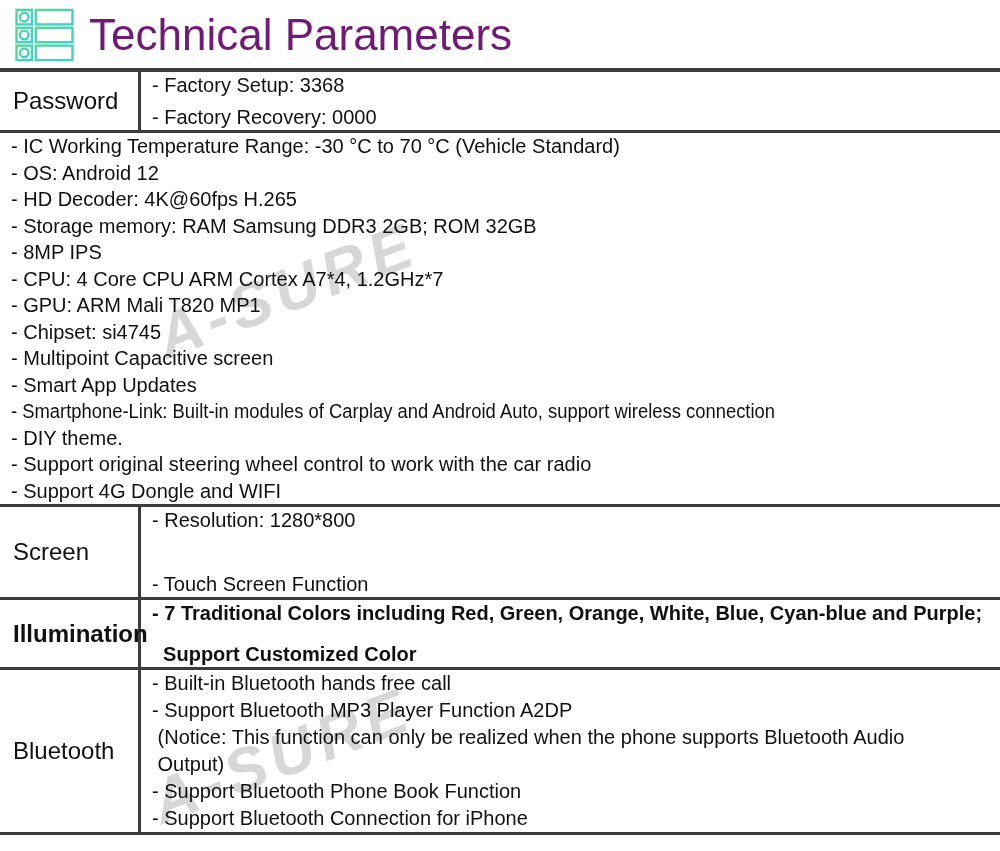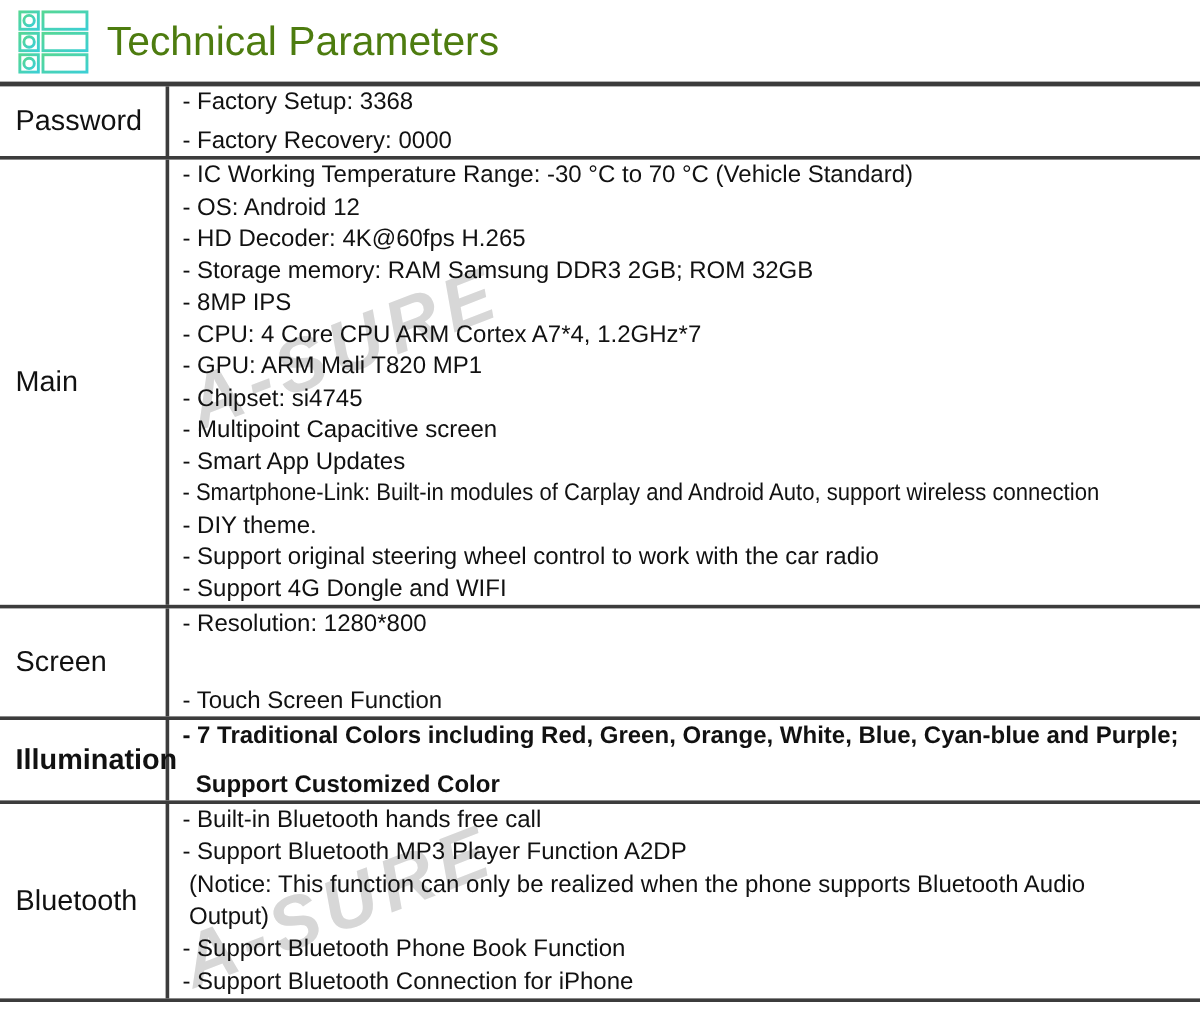--- a/index.html
+++ b/index.html
@@ -14,23 +14,23 @@
   .page { width: 1000px; height: 851px; position: relative; }
 
   
   .header {
     display: flex; align-items: center;
     padding: 8px 0 6px 14px;
     height: 68px;
   }
   .list-icon { width: 61px; height: 54px; flex: 0 0 auto; }
   .title {
-    font-size: 34px;
+    font-size: 44px;
     font-weight: normal;
-    color: #4d7c0f;
+    color: #701a75;
     margin-left: 14px;
     letter-spacing: 0px;
   }
 
   
   .spec-table {
     position: relative;
     border-top: 4px solid #3c3c3c;
     border-bottom: 3px solid #3c3c3c;
     width: 1000px;
@@ -116,23 +116,20 @@
       <div class="label-cell">
         <span>Password</span>
       </div>
       <div class="content-cell">
         <div class="line">- Factory Setup: 3368</div>
         <div class="line">- Factory Recovery: 0000</div>
       </div>
     </div>
 
     <div class="row row-main">
-      <div class="label-cell">
-        <span>Main</span>
-      </div>
       <div class="content-cell">
         <div class="line">- IC Working Temperature Range: -30 °C to 70 °C (Vehicle Standard)</div>
         <div class="line">- OS: Android 12</div>
         <div class="line">- HD Decoder: 4K@60fps H.265</div>
         <div class="line">- Storage memory: RAM Samsung DDR3 2GB; ROM 32GB</div>
         <div class="line">- 8MP IPS</div>
         <div class="line">- CPU: 4 Core CPU ARM Cortex A7*4, 1.2GHz*7</div>
         <div class="line">- GPU: ARM Mali T820 MP1</div>
         <div class="line">- Chipset: si4745</div>
         <div class="line">- Multipoint Capacitive screen</div>

